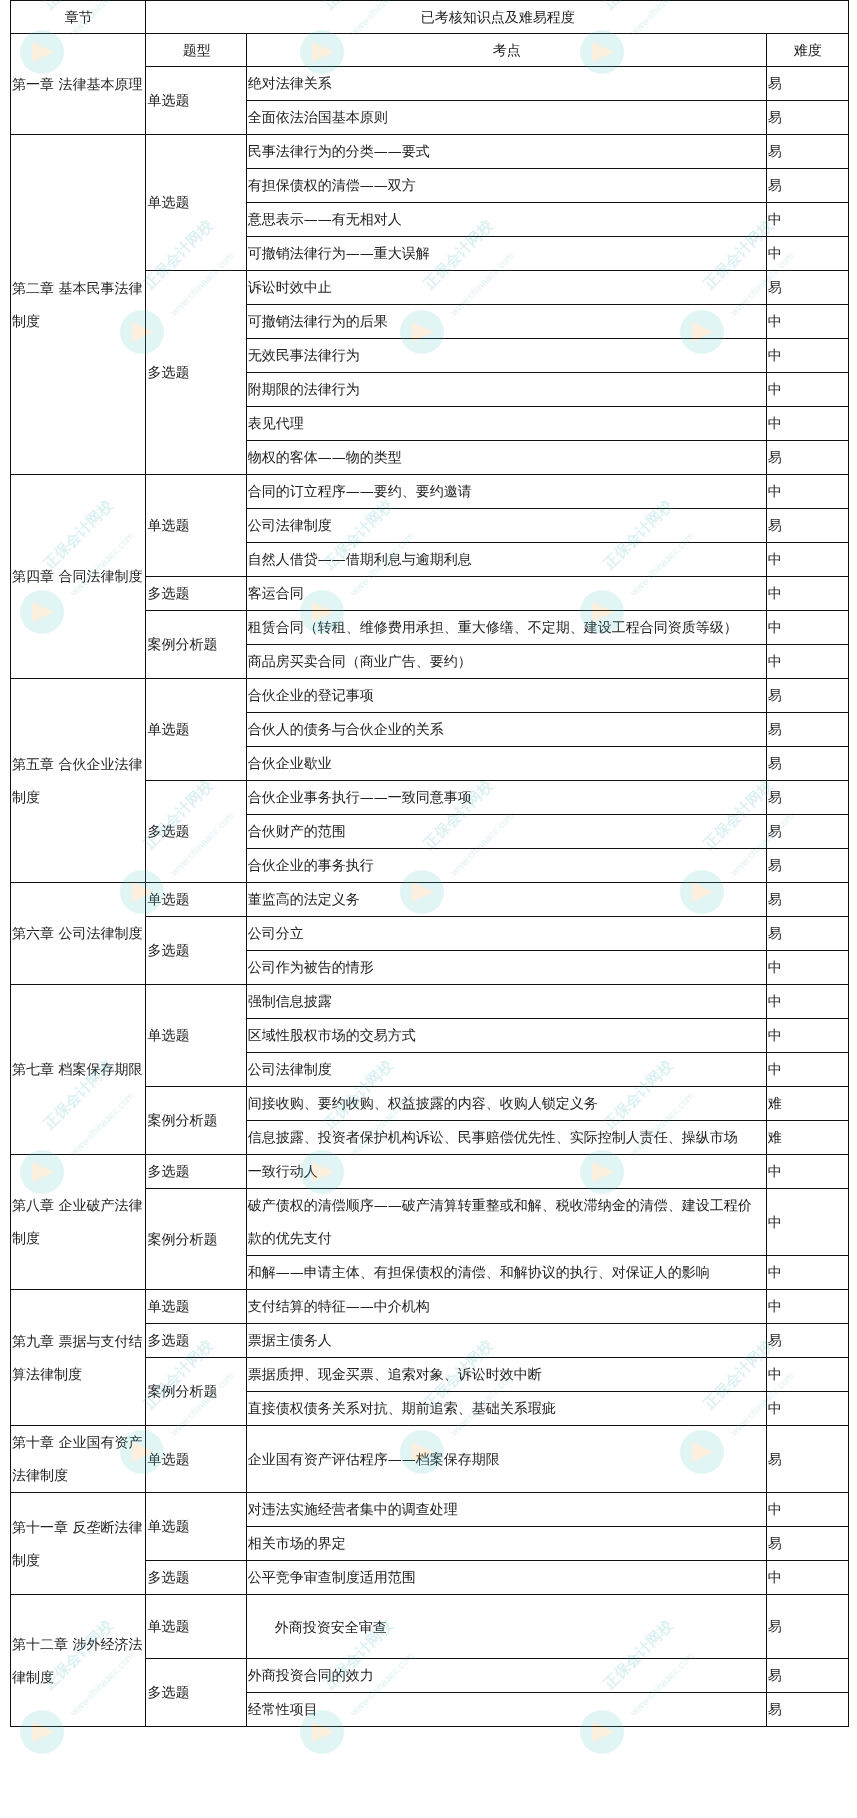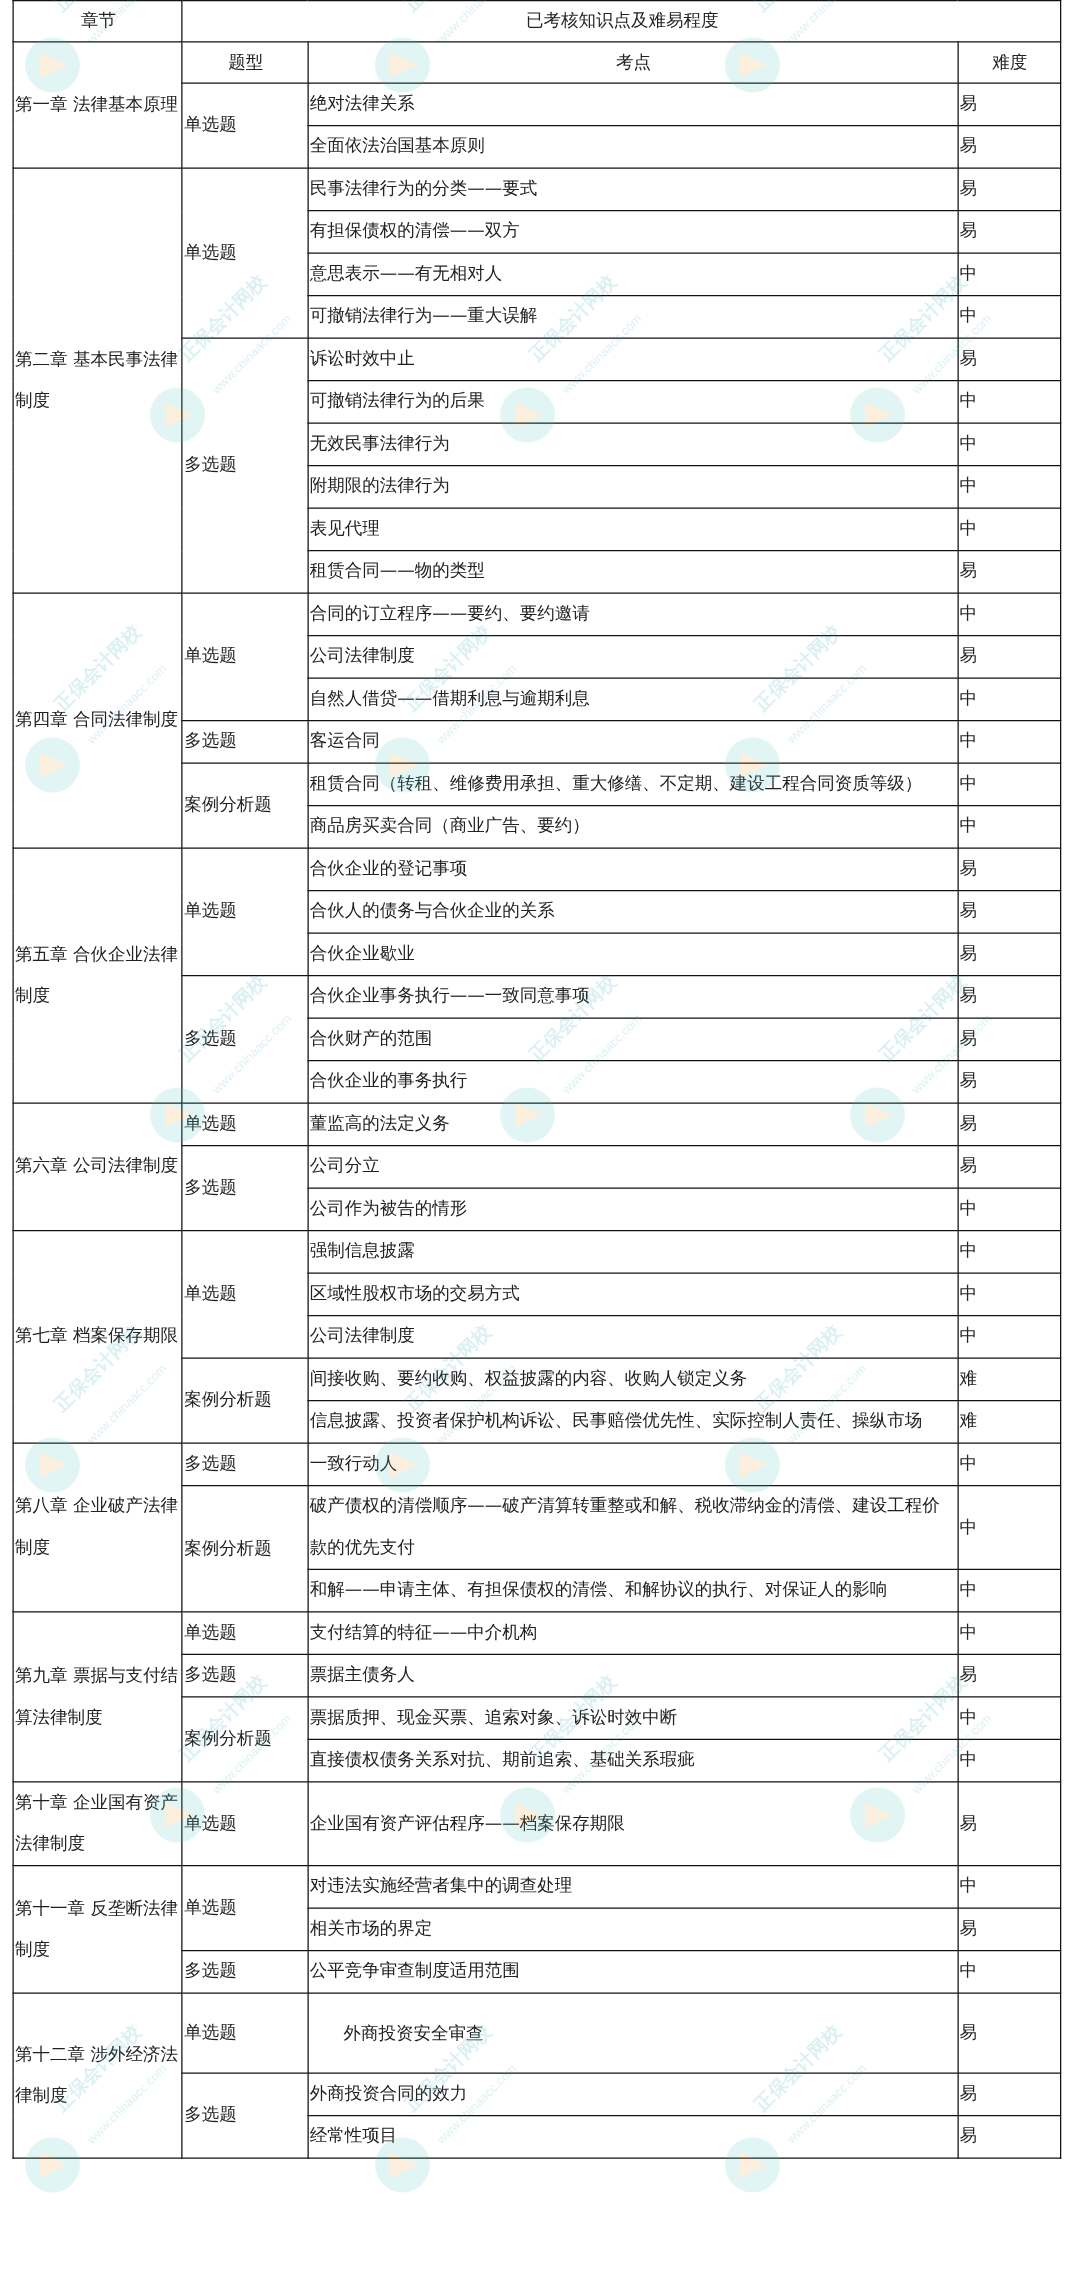--- a/index.html
+++ b/index.html
@@ -106,21 +106,21 @@
       </tr>
       <tr class="r33">
         <td class="point">附期限的法律行为</td>
         <td class="diff">中</td>
       </tr>
       <tr class="r33">
         <td class="point">表见代理</td>
         <td class="diff">中</td>
       </tr>
       <tr class="r33">
-        <td class="point">租赁合同——物的类型</td>
+        <td class="point">物权的客体——物的类型</td>
         <td class="diff">易</td>
       </tr>
       <tr class="r33">
         <td class="chapter" rowspan="6">第四章  合同法律制度</td>
         <td class="type" rowspan="3">单选题</td>
         <td class="point">合同的订立程序——要约、要约邀请</td>
         <td class="diff">中</td>
       </tr>
       <tr class="r33">
         <td class="point">公司法律制度</td>

